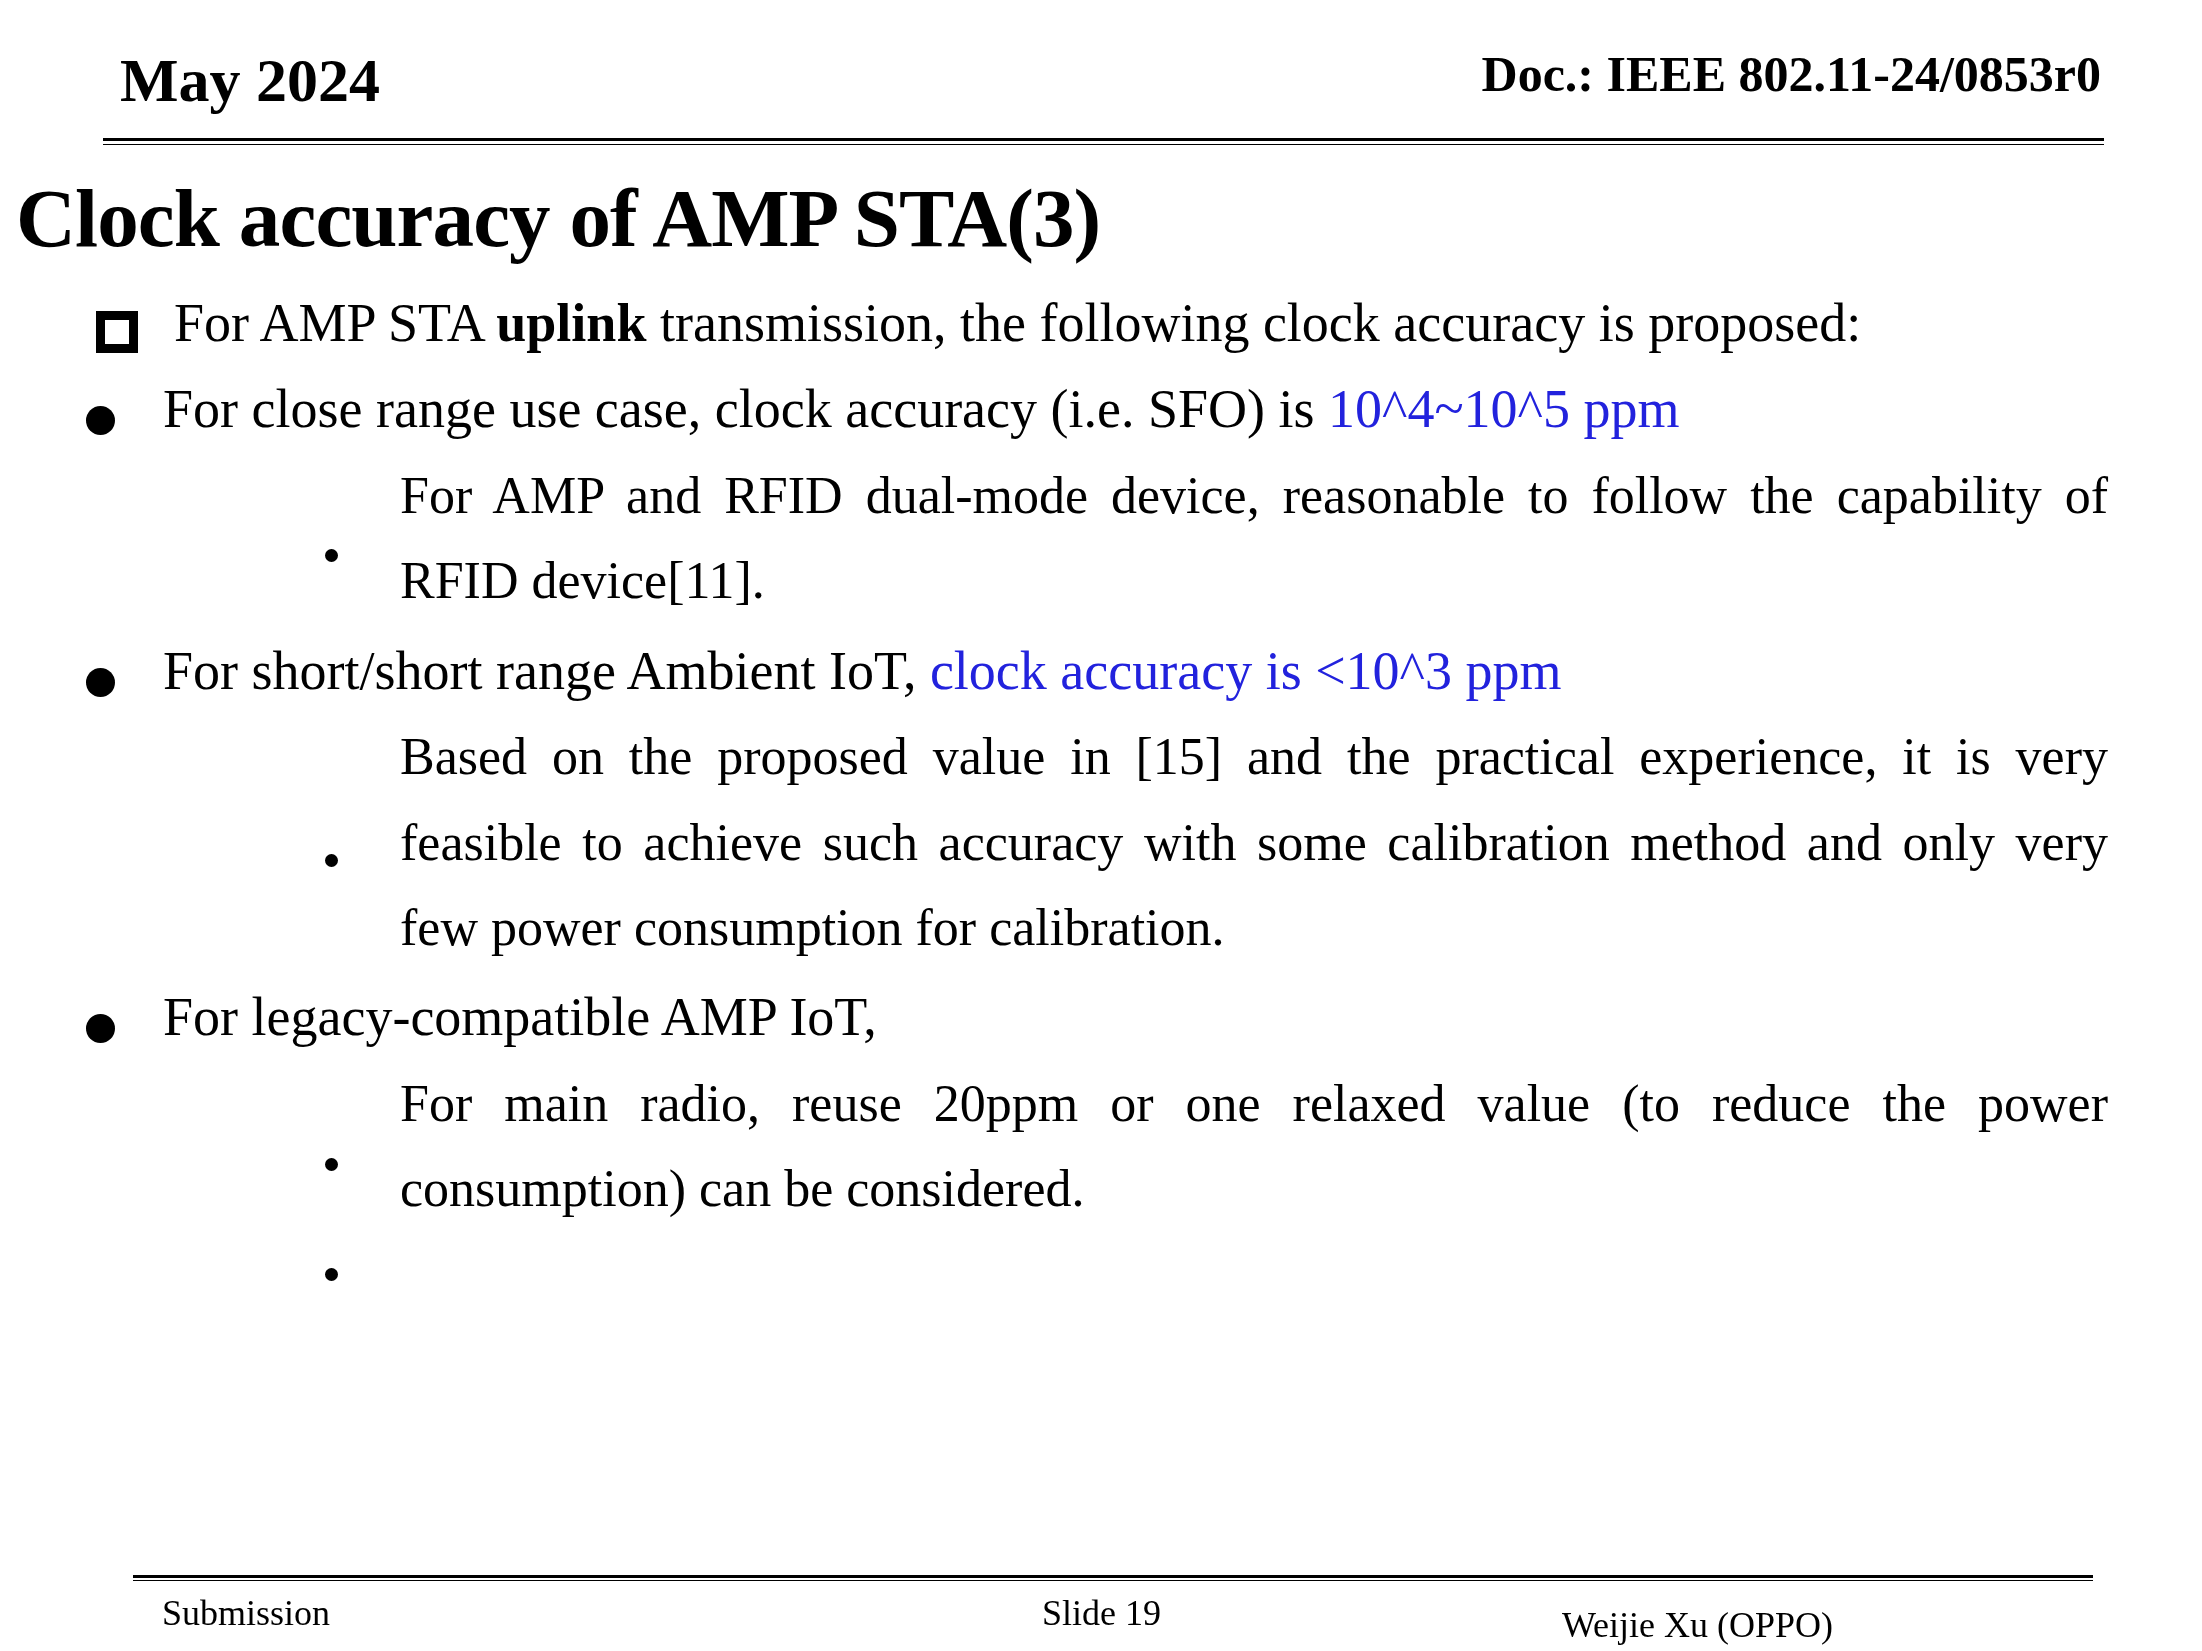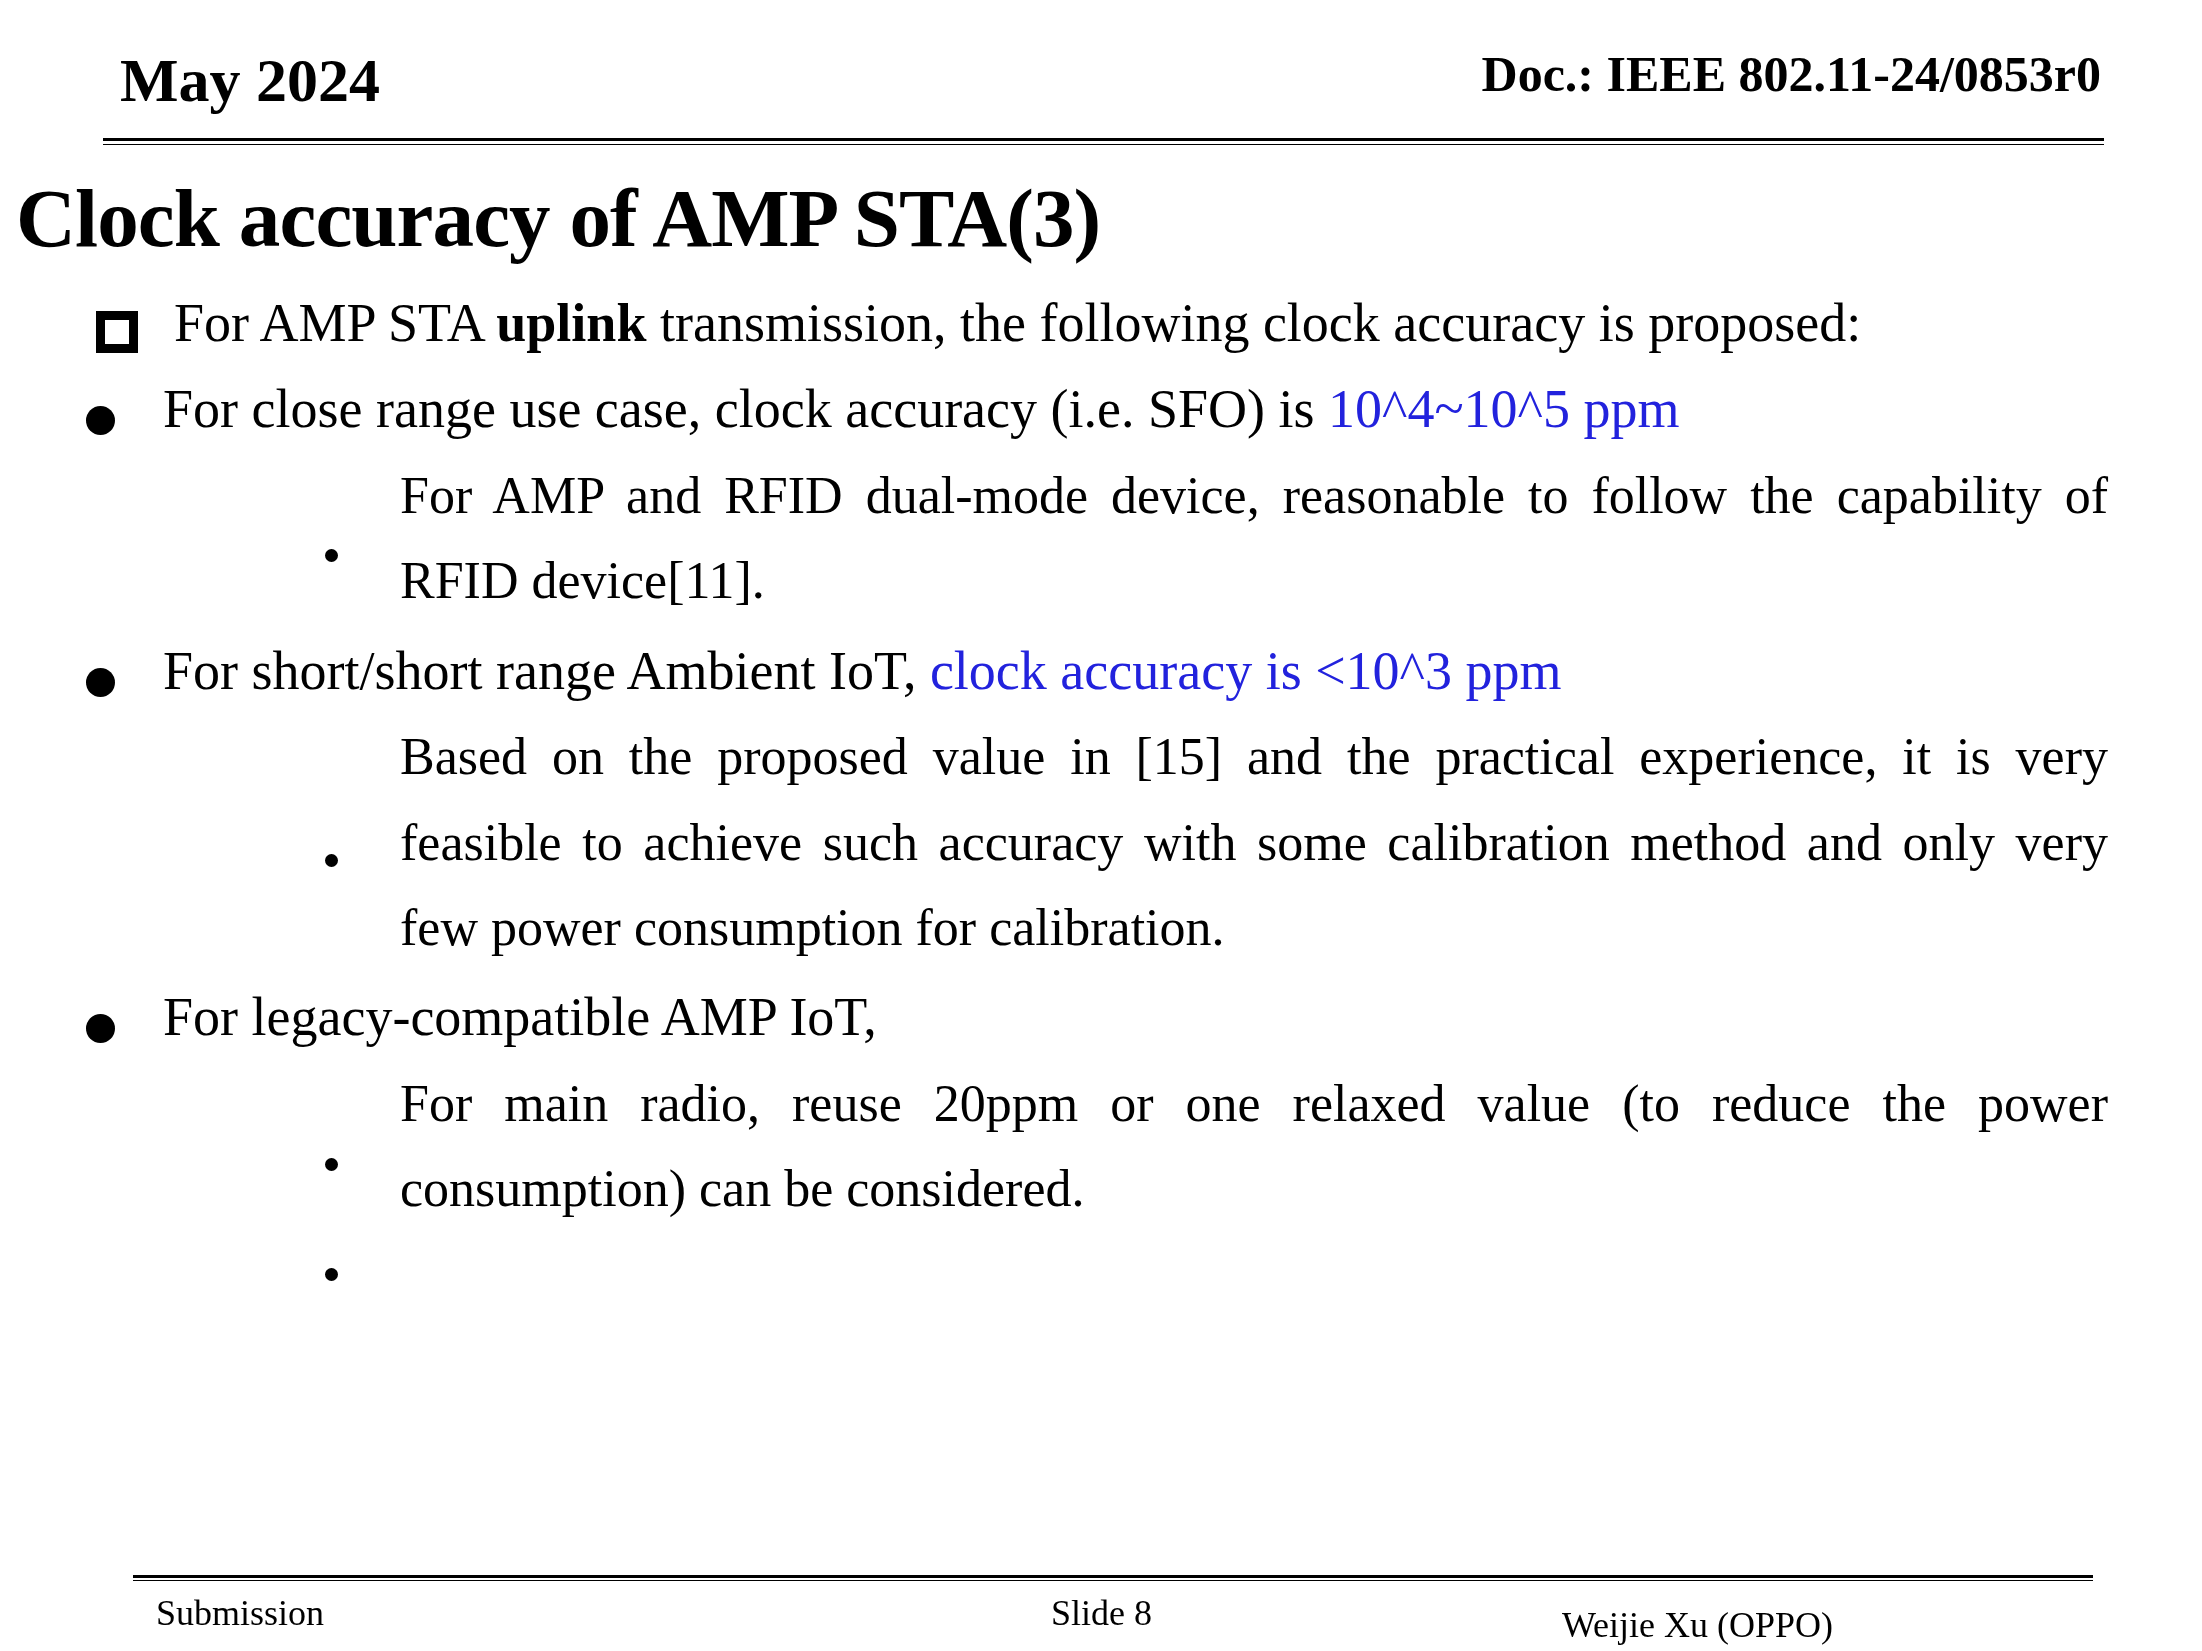--- a/index.html
+++ b/index.html
@@ -50,21 +50,21 @@
   }
   .justify .text { text-align:justify; text-align-last:left; }
   .bold { font-weight:bold; }
   .blue { color:var(--accent-blue, #2222dd); }
 
   
   .footer-rule {
     position:absolute; top:1575px; left:133px; right:110px; height:1.7px;
     border-top:3.4px solid #000; border-bottom:1.7px solid #000; background:#fff;
   }
-  .footer-left  { position:absolute; top:1592px; left:156px;  font-size:36px; }
+  .footer-left  { position:absolute; top:1592px; left:162px;  font-size:36px; }
   .footer-center{ position:absolute; top:1592px; left:0; right:0; text-align:center; font-size:36px; }
   .footer-right { position:absolute; top:1604px; left:1562px; font-size:36px; }
 </style>
 </head>
 <body style="--accent-blue: #2222dd;">
 
 <div class="header-date">May 2024</div>
 <div class="header-doc">Doc.: IEEE 802.11-24/0853r0</div>
 <div class="header-rule"></div>
 
@@ -99,15 +99,15 @@
       <span class="m3"></span>
       <span class="text"><span>For main radio, reuse 20ppm or one relaxed value (to reduce the power consumption) can be considered.</span></span>
     </div>
     <div class="item l3 justify">
       <span class="m3"></span>
     </div>
   </div>
 
 <div class="footer-rule"></div>
 <div class="footer-left">Submission</div>
-<div class="footer-center">Slide 8</div>
+<div class="footer-center">Slide 19</div>
 <div class="footer-right">Weijie Xu (OPPO)</div>
 
 
 </body></html>

